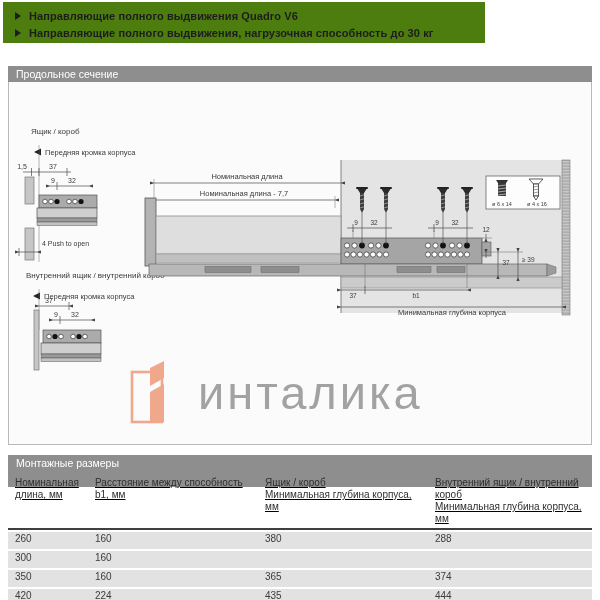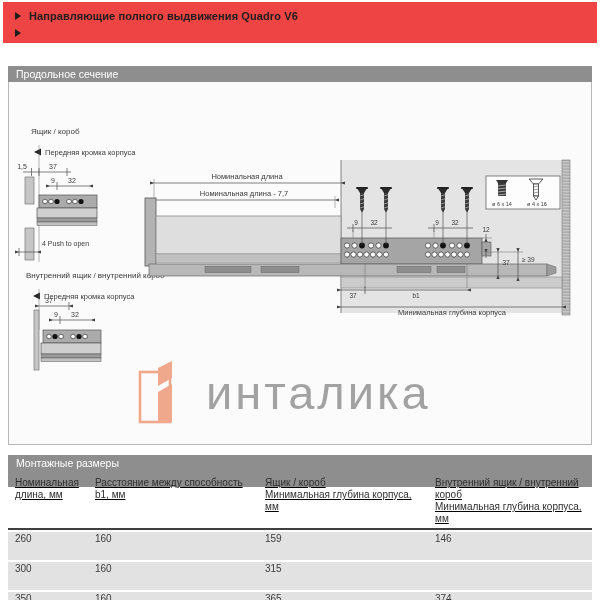--- a/index.html
+++ b/index.html
@@ -1,64 +1,65 @@
 <!DOCTYPE html>
 <html><head>
 <meta charset="utf-8">
 <style>
   html,body{margin:0;padding:0;}
   body{width:600px;height:600px;background:#ffffff;font-family:"Liberation Sans",sans-serif;position:relative;overflow:hidden;}
   .page{position:absolute;inset:0;}
 
   
-  .banner{position:absolute;top:2px;left:3px;width:594px;height:41px;background:#ef4444;padding:5px 0 0 12px;box-sizing:border-box;}
+  .banner{position:absolute;top:2px;left:3px;width:482px;height:41px;background:#4d7c0f;padding:5px 0 0 12px;box-sizing:border-box;}
   .bullet-line{display:flex;align-items:center;height:17px;}
   .tri{width:0;height:0;border-left:6px solid #1d1d1d;border-top:4px solid transparent;border-bottom:4px solid transparent;margin-right:8px;flex:0 0 auto;}
   .bullet-text{font-size:11px;font-weight:bold;color:#1d1d1d;letter-spacing:.1px;}
 
   
   .sec-head{position:absolute;left:8px;width:584px;height:32px;background:#8e8e8e;color:#ffffff;font-size:10.5px;line-height:16px;padding-left:8px;box-sizing:border-box;}
   .sec1{top:66px;}
   .sec2{top:455px;}
 
   
   .content{position:absolute;top:82px;left:8px;width:584px;height:363px;background:#fbfbfb;border:1px solid #b9b9b9;border-top:none;box-sizing:border-box;}
   .content svg{display:block;}
 
   svg text{font-family:"Liberation Sans",sans-serif;fill:#3a3a3a;}
   .t7{font-size:7px;} .t75{font-size:7.5px;} .t8{font-size:8px;} .t65{font-size:6.5px;} .t55{font-size:5.5px;}
   .dim{stroke:#4a4a4a;stroke-width:.7;fill:none;}
   .ext{stroke:#6a6a6a;stroke-width:.5;fill:none;}
   .edge{stroke:#555;stroke-width:.7;fill:none;}
 
   
-  .logo{position:absolute;top:358px;left:138px;display:flex;align-items:flex-end;opacity:.92;}
+  .logo{position:absolute;top:358px;left:130px;display:flex;align-items:flex-end;opacity:.92;}
   .logo-text{font-size:47px;color:#9b9b9b;letter-spacing:3px;line-height:70px;margin-left:14px;}
 
   
   .mtable{position:absolute;top:474px;left:8px;width:584px;}
   .thead{display:grid;grid-template-columns:80px 170px 170px 164px;text-decoration:underline;}
   .thcell{font-size:10px;line-height:12px;color:#2e2e2e;padding:3px 4px 2px 7px;box-sizing:border-box;}
   .hrule{height:2px;background:#3f3f3f;margin-top:1px;}
   .tbody{margin-top:2px;}
-  .trow{display:grid;grid-template-columns:80px 170px 170px 164px;background:#e2e2e2;height:28px;margin-bottom:2px;}
+  .trow{display:grid;grid-template-columns:80px 170px 170px 164px;background:#e2e2e2;height:17px;margin-bottom:2px;}
   .tcell{font-size:10px;line-height:13px;color:#3c3c3c;padding-left:7px;}
 </style>
 </head>
 <body>
 
 <div class="page">
 
   <div class="banner">
     <div class="bullet-line">
       <span class="tri"></span>
       <span class="bullet-text">Направляющие полного выдвижения Quadro V6</span>
     </div>
     <div class="bullet-line">
       <span class="tri"></span>
+      <span class="bullet-text">Направляющие полного выдвижения, нагрузочная способность до 30 кг</span>
     </div>
   </div>
 
   <div class="sec-head sec1">Продольное сечение</div>
 
   <div class="content">
     <svg width="582" height="361" viewBox="0 0 582 361">
       <defs>
         <marker id="arr" viewBox="0 0 10 10" refX="1" refY="5" markerWidth="7" markerHeight="7" orient="auto-start-reverse">
           <path d="M0,5 L10,1.5 L10,8.5 z" fill="#444"></path>
@@ -303,27 +304,26 @@
       <div class="thcell">
         <div>Внутренний ящик / внутренний короб</div>
         <div>Минимальная глубина корпуса, мм</div>
       </div>
     </div>
     <div class="hrule"></div>
     <div class="tbody">
         <div class="trow">
           <div class="tcell">260</div>
           <div class="tcell">160</div>
-          <div class="tcell">159</div>
-          <div class="tcell">146</div>
+          <div class="tcell">380</div>
+          <div class="tcell">288</div>
         </div>
         <div class="trow">
           <div class="tcell">300</div>
           <div class="tcell">160</div>
-          <div class="tcell">315</div>
         </div>
         <div class="trow">
           <div class="tcell">350</div>
           <div class="tcell">160</div>
           <div class="tcell">365</div>
           <div class="tcell">374</div>
         </div>
         <div class="trow">
           <div class="tcell">420</div>
           <div class="tcell">224</div>

